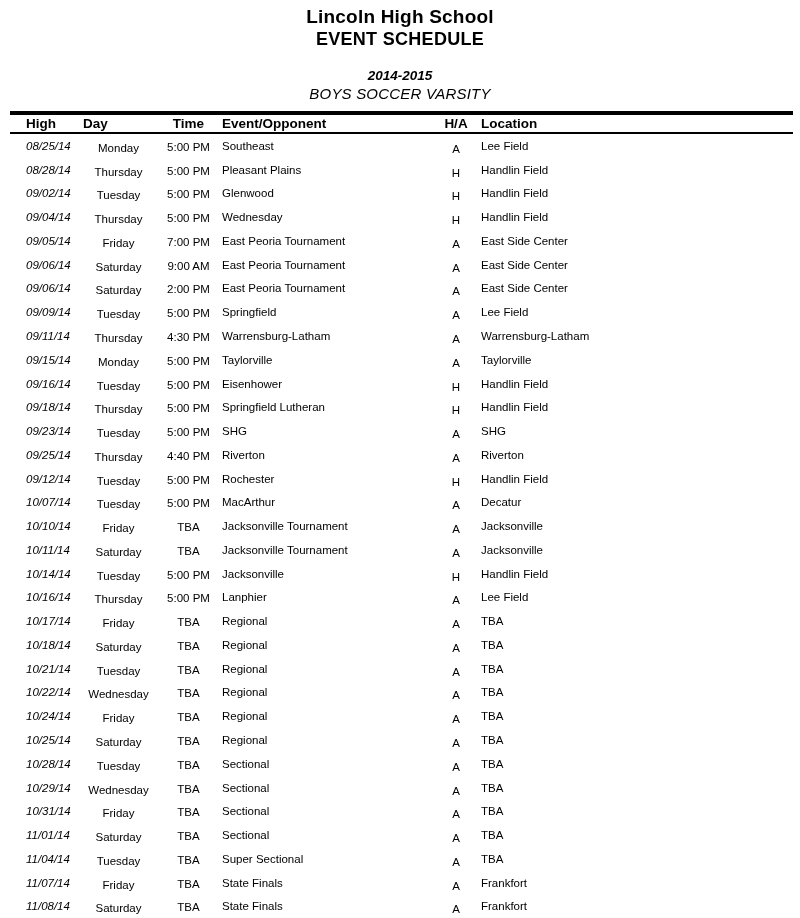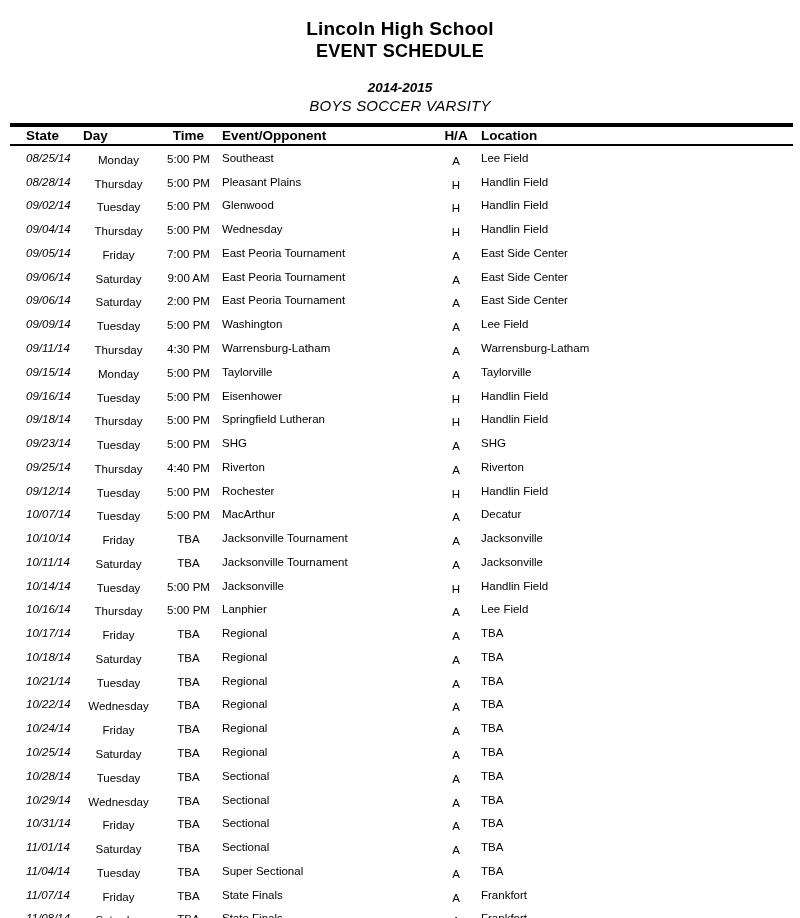--- a/index.html
+++ b/index.html
@@ -12,21 +12,21 @@
   }
   .page {
     position: relative;
     width: 800px;
     height: 918px;
     background: #fff;
     overflow: hidden;
   }
   .title-block { text-align: center; }
   .school-name {
-    padding-top: 19px;
+    padding-top: 7px;
     font-size: 19px;
     font-weight: bold;
     line-height: 20px;
     letter-spacing: 0.2px;
   }
   .event-title {
     font-size: 18px;
     font-weight: bold;
     line-height: 24px;
     letter-spacing: 0.3px;
@@ -90,21 +90,21 @@
   <div class="title-block">
     <div class="school-name">Lincoln High School</div>
     <div class="event-title">EVENT SCHEDULE</div>
     <div class="season">2014-2015</div>
     <div class="team">BOYS SOCCER VARSITY</div>
   </div>
 
   <div class="rule-thick"></div>
 
   <div class="grid-row header-row">
-    <div class="cell h-date">State</div>
+    <div class="cell h-date">High</div>
     <div class="cell h-day">Day</div>
     <div class="cell h-time">Time</div>
     <div class="cell h-event">Event/Opponent</div>
     <div class="cell h-ha">H/A</div>
     <div class="cell h-loc">Location</div>
   </div>
 
   <div class="rule-thin"></div>
 
   <div class="tbody">
@@ -161,21 +161,21 @@
         <div class="cell c-day">Saturday</div>
         <div class="cell c-time">2:00 PM</div>
         <div class="cell c-event">East Peoria Tournament</div>
         <div class="cell c-ha">A</div>
         <div class="cell c-location">East Side Center</div>
       </div>
       <div class="grid-row">
         <div class="cell c-date">09/09/14</div>
         <div class="cell c-day">Tuesday</div>
         <div class="cell c-time">5:00 PM</div>
-        <div class="cell c-event">Washington</div>
+        <div class="cell c-event">Springfield</div>
         <div class="cell c-ha">A</div>
         <div class="cell c-location">Lee Field</div>
       </div>
       <div class="grid-row">
         <div class="cell c-date">09/11/14</div>
         <div class="cell c-day">Thursday</div>
         <div class="cell c-time">4:30 PM</div>
         <div class="cell c-event">Warrensburg-Latham</div>
         <div class="cell c-ha">A</div>
         <div class="cell c-location">Warrensburg-Latham</div>

